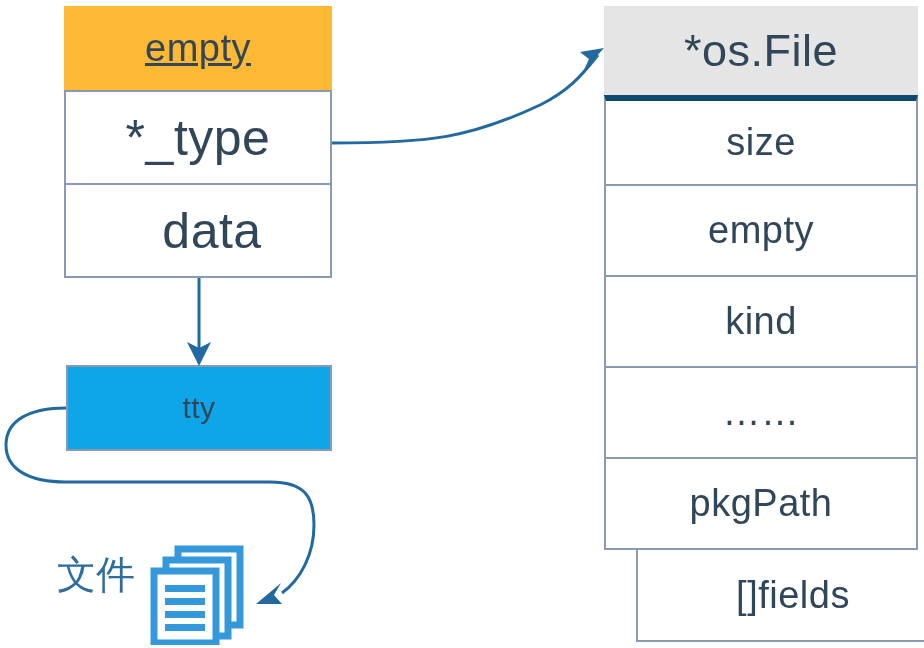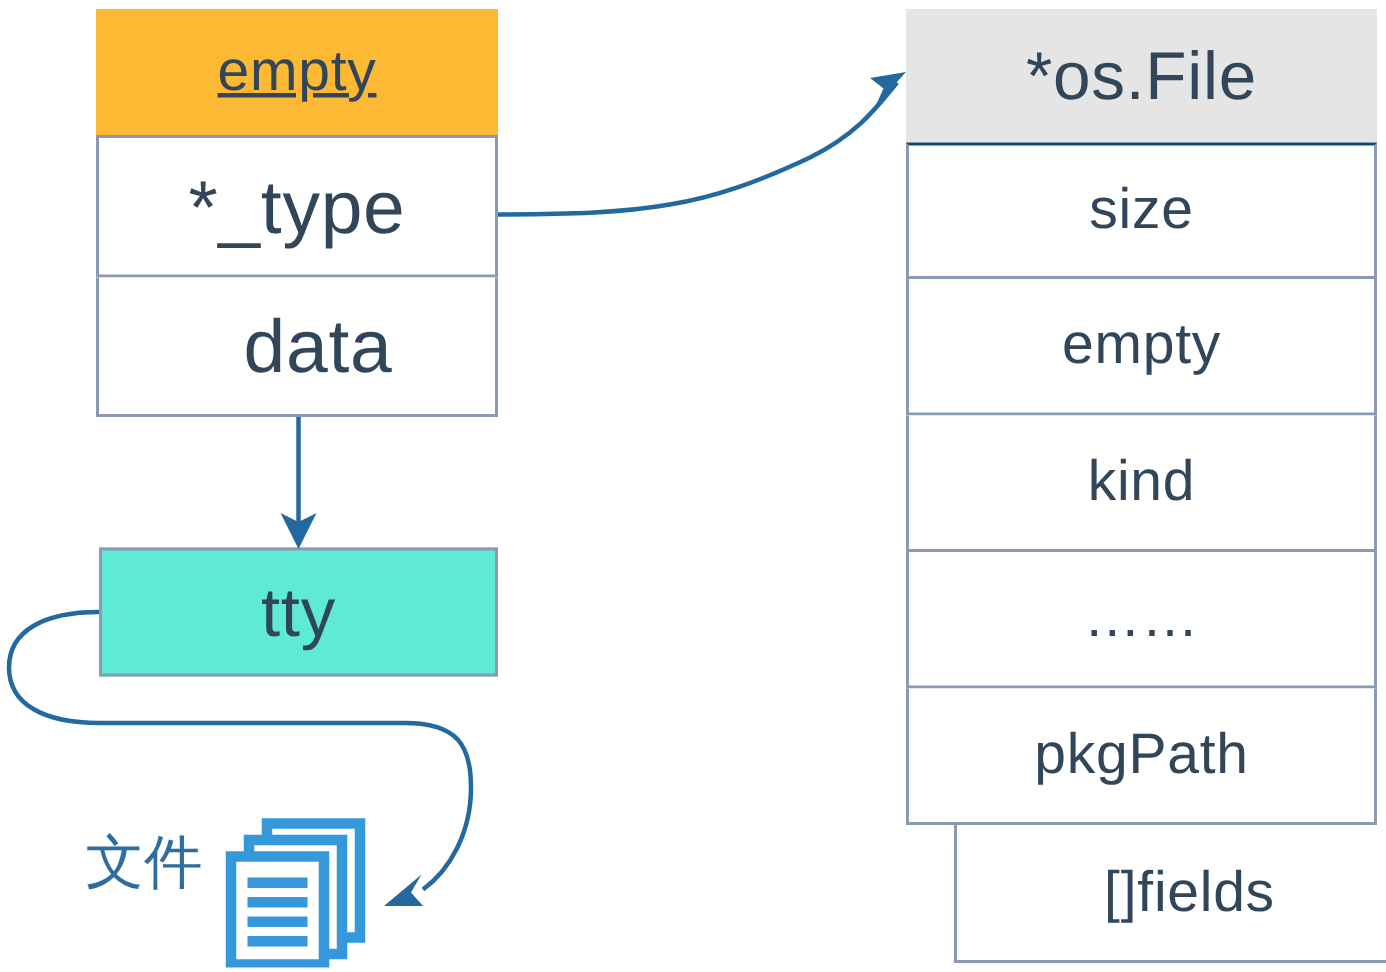--- a/index.html
+++ b/index.html
@@ -42,39 +42,39 @@
     border: 2px solid #8A9AB0;
     font-size: 50px;
   }
   .empty-row.second {
     border-top: none;
     padding-left: 28px;
   }
 
   
   .tty-box {
-    background: #5eead4;
+    background: #0ea5e9;
     border: 2px solid #8A9AB0;
-    font-size: 46px;
+    font-size: 30px;
   }
 
   
   .file-header {
     background: #e5e5e5;
     border: none;
     font-size: 45px;
   }
   .file-row {
     background: #ffffff;
     border: 2px solid #8A9AB0;
     border-top: none;
     font-size: 38px;
   }
   .file-row.first {
-    border-top: 2px solid #0c4a6e;
+    border-top: 6px solid #0c4a6e;
   }
 
   
   .caption {
     position: absolute;
     color: #2E6D9E;
     font-size: 39px;
     white-space: nowrap;
   }
 

